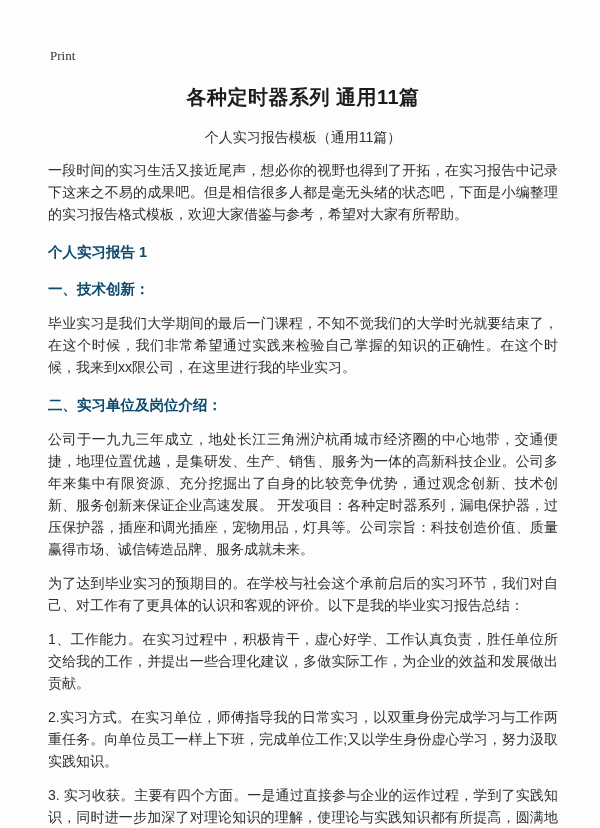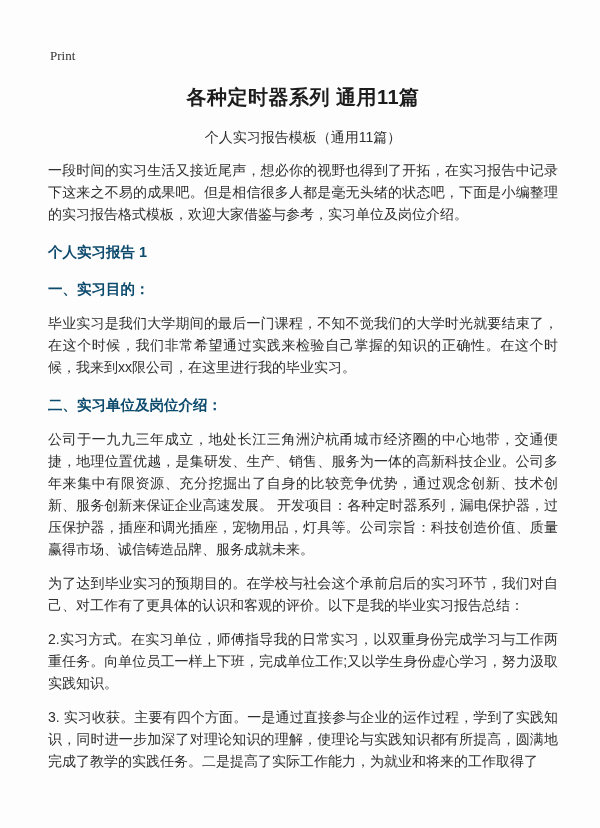--- a/index.html
+++ b/index.html
@@ -69,33 +69,34 @@
 <body>
 
 <div class="page">
 
   <a class="print-link">Print</a>
 
   <h1 class="doc-title">各种定时器系列 通用11篇</h1>
 
   <div class="doc-subtitle">个人实习报告模板（通用11篇）</div>
 
-  <p class="body-text">一段时间的实习生活又接近尾声，想必你的视野也得到了开拓，在实习报告中记录下这来之不易的成果吧。但是相信很多人都是毫无头绪的状态吧，下面是小编整理的实习报告格式模板，欢迎大家借鉴与参考，实习单位及岗位介绍。</p>
+  <p class="body-text">一段时间的实习生活又接近尾声，想必你的视野也得到了开拓，在实习报告中记录下这来之不易的成果吧。但是相信很多人都是毫无头绪的状态吧，下面是小编整理的实习报告格式模板，欢迎大家借鉴与参考，希望对大家有所帮助。</p>
 
   <h2 class="report-heading">个人实习报告 1</h2>
 
-  <h3 class="section-heading">一、实习目的：</h3>
+  <h3 class="section-heading">一、技术创新：</h3>
 
   <p class="body-text">毕业实习是我们大学期间的最后一门课程，不知不觉我们的大学时光就要结束了，在这个时候，我们非常希望通过实践来检验自己掌握的知识的正确性。在这个时候，我来到xx限公司，在这里进行我的毕业实习。</p>
 
   <h3 class="section-heading">二、实习单位及岗位介绍：</h3>
 
   <p class="body-text">公司于一九九三年成立，地处长江三角洲沪杭甬城市经济圈的中心地带，交通便捷，地理位置优越，是集研发、生产、销售、服务为一体的高新科技企业。公司多年来集中有限资源、充分挖掘出了自身的比较竞争优势，通过观念创新、技术创新、服务创新来保证企业高速发展。 开发项目：各种定时器系列，漏电保护器，过压保护器，插座和调光插座，宠物用品，灯具等。公司宗旨：科技创造价值、质量赢得市场、诚信铸造品牌、服务成就未来。</p>
 
 
   <p class="body-text">为了达到毕业实习的预期目的。在学校与社会这个承前启后的实习环节，我们对自己、对工作有了更具体的认识和客观的评价。以下是我的毕业实习报告总结：</p>
 
+  <p class="body-text">1、工作能力。在实习过程中，积极肯干，虚心好学、工作认真负责，胜任单位所交给我的工作，并提出一些合理化建议，多做实际工作，为企业的效益和发展做出贡献。</p>
 
   <p class="body-text">2.实习方式。在实习单位，师傅指导我的日常实习，以双重身份完成学习与工作两重任务。向单位员工一样上下班，完成单位工作;又以学生身份虚心学习，努力汲取实践知识。</p>
 
   <p class="body-text">3. 实习收获。主要有四个方面。一是通过直接参与企业的运作过程，学到了实践知识，同时进一步加深了对理论知识的理解，使理论与实践知识都有所提高，圆满地完成了教学的实践任务。二是提高了实际工作能力，为就业和将来的工作取得了</p>
 
 </div>
 
 </body></html>

